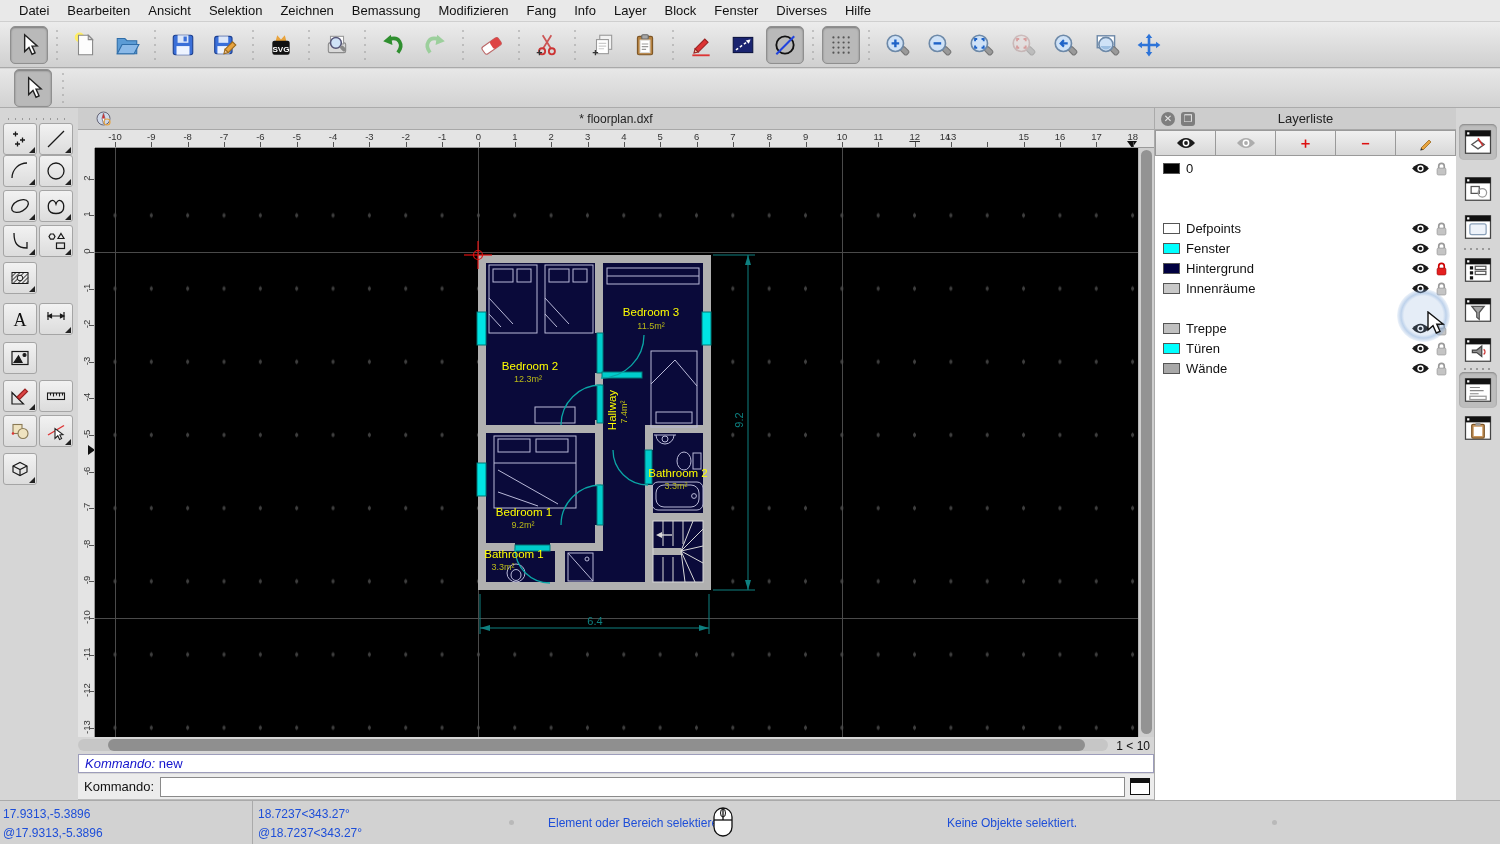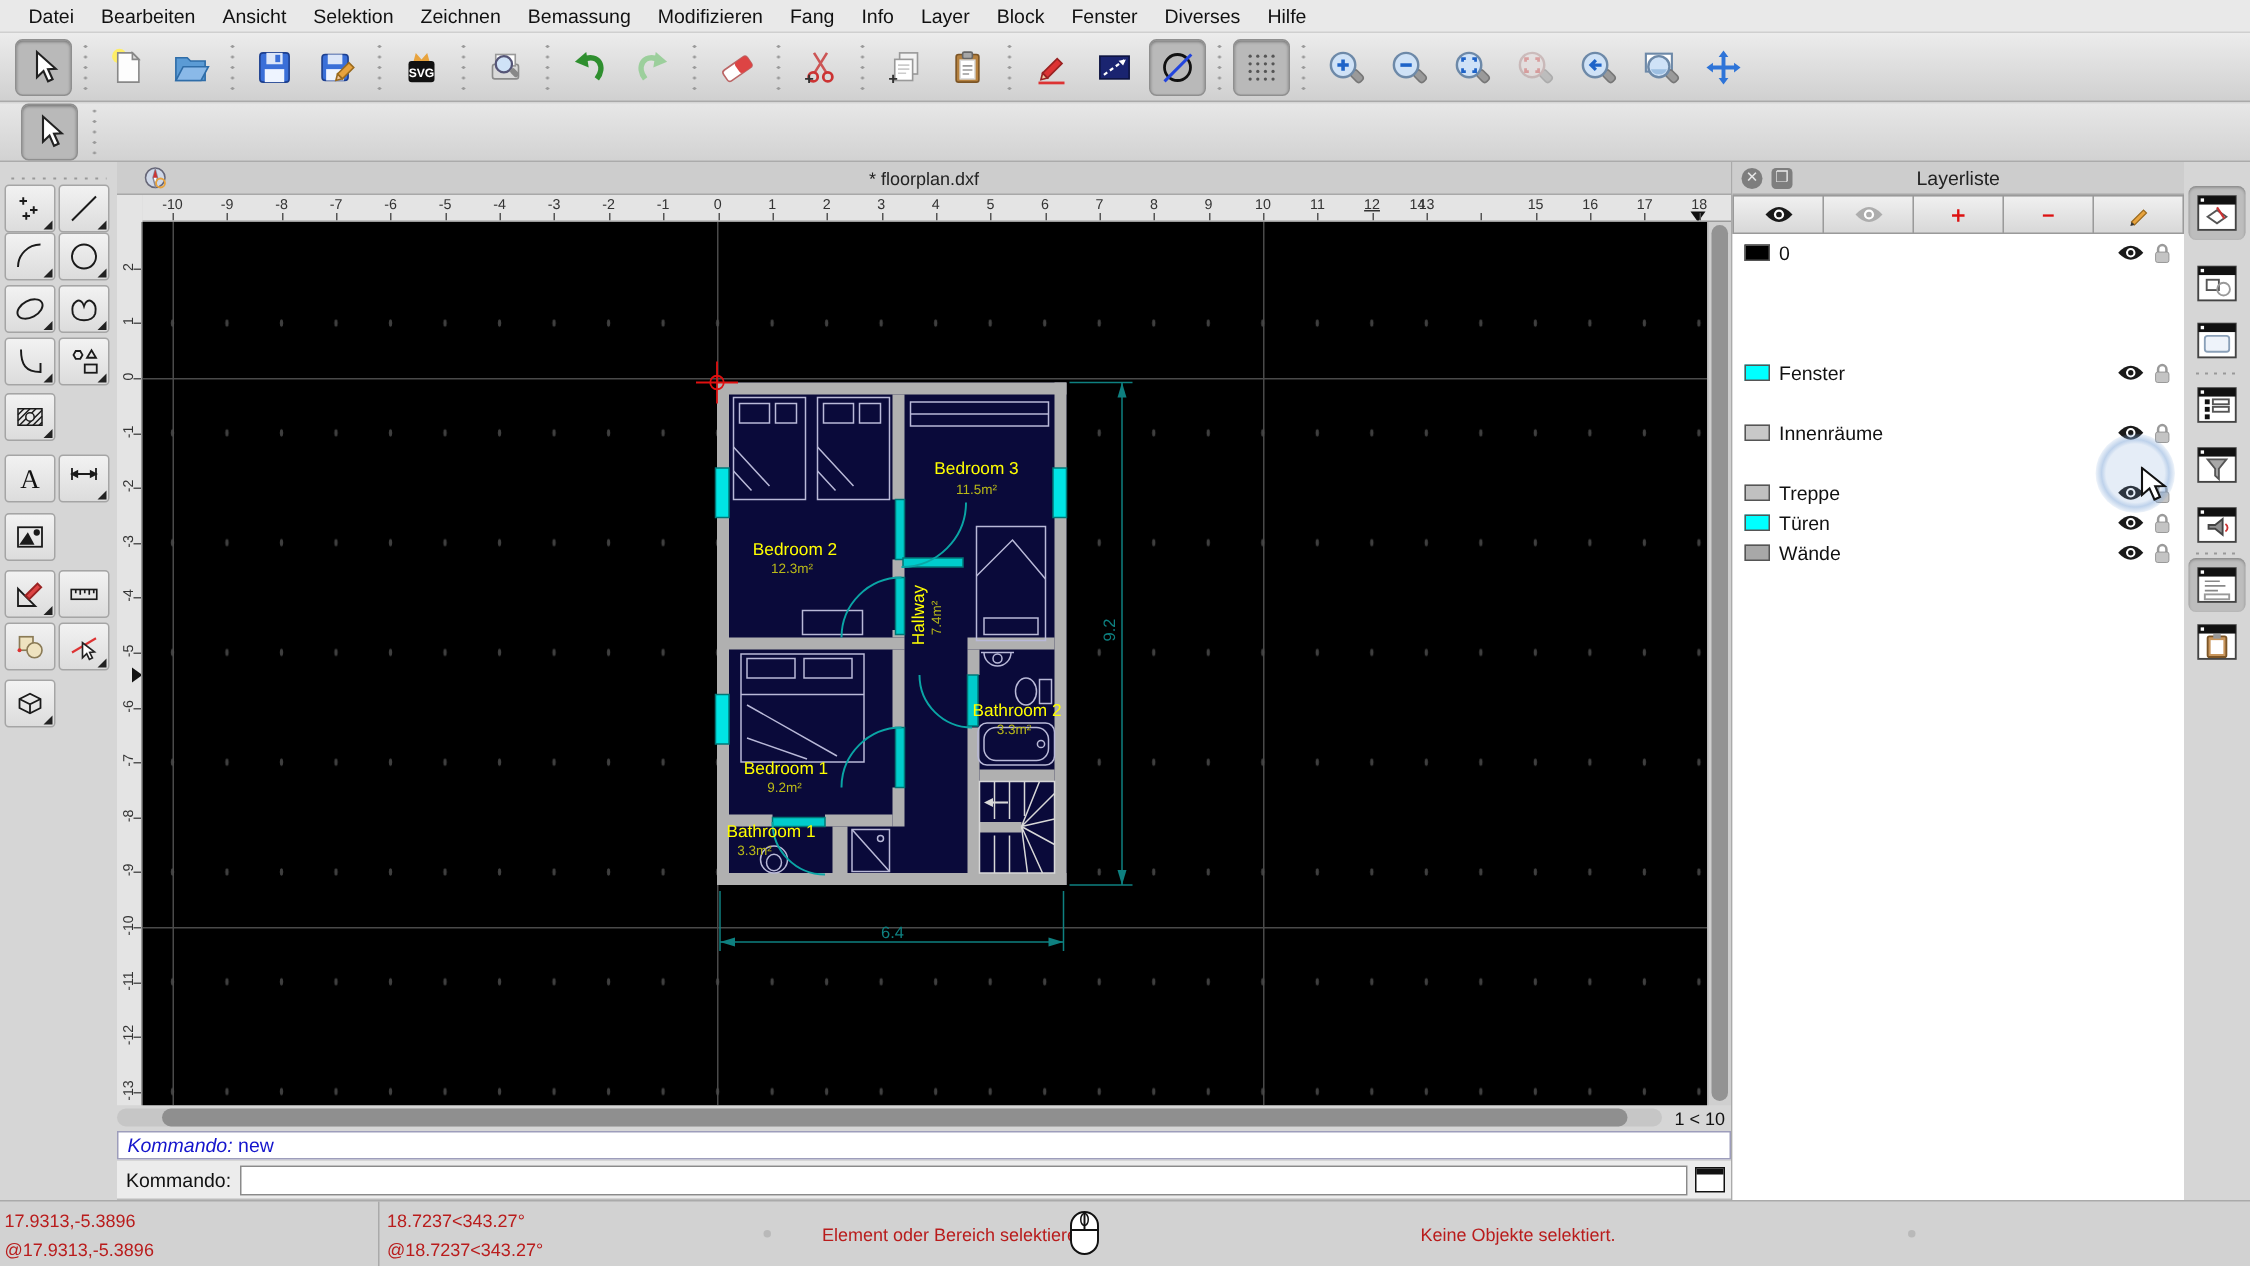--- a/index.html
+++ b/index.html
@@ -145,21 +145,21 @@
   #right-dock { position:absolute; left:1456px; top:0; width:44px; height:692px; }
   .dock-btn { position:absolute; left:3px; width:38px; height:36px; border-radius:5px;
     display:flex; align-items:center; justify-content:center; }
   .dock-btn.pressed { background:#bdbdbd; box-shadow:inset 0 1px 2px rgba(0,0,0,.3); }
   .dock-btn svg { width:30px; height:28px; }
   .dock-sep { position:absolute; left:6px; width:32px; height:4px;
     background-image:radial-gradient(#999 1px, transparent 1.2px); background-size:6px 4px; }
 
   
   #statusbar { position:absolute; left:0; top:800px; width:1500px; height:44px;
-    background:#d2d2d2; border-top:1px solid #aaa; font-size:12px; color:#b91c1c; }
+    background:#d2d2d2; border-top:1px solid #aaa; font-size:12px; color:#1d4ed8; }
   #sb-coords { position:absolute; left:3px; top:4px; line-height:19px; }
   #sb-div1 { position:absolute; left:252px; top:0; width:1px; height:44px; background:#aaa; }
   #sb-polar { position:absolute; left:258px; top:4px; line-height:19px; }
   .sb-dot { position:absolute; top:19px; width:5px; height:5px; border-radius:50%;
     background:#b9b9b9; }
   #sb-hint { position:absolute; left:548px; top:15px; }
   #sb-mouse { position:absolute; left:712px; top:5px; }
   #sb-selinfo { position:absolute; left:947px; top:15px; }
 </style>
 </head>
@@ -858,35 +858,73 @@
                 </svg>
               </span>
               <span style="display:flex;">
                 <svg width="13" height="15" viewBox="0 0 14 16">
                   <path d="M4 7.5 V5.5 a3 3 0 0 1 6 0 V7.5" fill="none" stroke="#9a9a9a" stroke-width="1.8"></path>
                   <rect x="2.2" y="7.5" width="9.6" height="7.5" rx="1.5" fill="#c4c4c4" stroke="#8a8a8a" stroke-width="0.6"></rect>
                 </svg>
               </span>
             </div>
           </div>
+          <div class="layer-row" style="top: 62px;">
+            <div class="layer-swatch" style="background: rgb(255, 255, 255);"></div>
+            <div class="layer-name">Defpoints</div>
+            <div class="layer-icons">
+              <span style="display:flex;">
+                <svg width="19" height="13" viewBox="0 0 20 14">
+                  <path d="M1 7 Q10 -3 19 7 Q10 17 1 7 Z" fill="#1a1a1a"></path>
+                  <circle cx="10" cy="7" r="3.4" fill="#fff"></circle>
+                  <circle cx="10" cy="7" r="1.9" fill="#1a1a1a"></circle>
+                </svg>
+              </span>
+              <span style="display:flex;">
+                <svg width="13" height="15" viewBox="0 0 14 16">
+                  <path d="M4 7.5 V5.5 a3 3 0 0 1 6 0 V7.5" fill="none" stroke="#9a9a9a" stroke-width="1.8"></path>
+                  <rect x="2.2" y="7.5" width="9.6" height="7.5" rx="1.5" fill="#c4c4c4" stroke="#8a8a8a" stroke-width="0.6"></rect>
+                </svg>
+              </span>
+            </div>
+          </div>
           <div class="layer-row" style="top: 82px;">
             <div class="layer-swatch" style="background: rgb(0, 255, 255);"></div>
             <div class="layer-name">Fenster</div>
             <div class="layer-icons">
               <span style="display:flex;">
                 <svg width="19" height="13" viewBox="0 0 20 14">
                   <path d="M1 7 Q10 -3 19 7 Q10 17 1 7 Z" fill="#1a1a1a"></path>
                   <circle cx="10" cy="7" r="3.4" fill="#fff"></circle>
                   <circle cx="10" cy="7" r="1.9" fill="#1a1a1a"></circle>
                 </svg>
               </span>
               <span style="display:flex;">
                 <svg width="13" height="15" viewBox="0 0 14 16">
                   <path d="M4 7.5 V5.5 a3 3 0 0 1 6 0 V7.5" fill="none" stroke="#9a9a9a" stroke-width="1.8"></path>
                   <rect x="2.2" y="7.5" width="9.6" height="7.5" rx="1.5" fill="#c4c4c4" stroke="#8a8a8a" stroke-width="0.6"></rect>
+                </svg>
+              </span>
+            </div>
+          </div>
+          <div class="layer-row" style="top: 102px;">
+            <div class="layer-swatch" style="background: rgb(0, 0, 64);"></div>
+            <div class="layer-name">Hintergrund</div>
+            <div class="layer-icons">
+              <span style="display:flex;">
+                <svg width="19" height="13" viewBox="0 0 20 14">
+                  <path d="M1 7 Q10 -3 19 7 Q10 17 1 7 Z" fill="#1a1a1a"></path>
+                  <circle cx="10" cy="7" r="3.4" fill="#fff"></circle>
+                  <circle cx="10" cy="7" r="1.9" fill="#1a1a1a"></circle>
+                </svg>
+              </span>
+              <span style="display:flex;">
+                <svg width="13" height="15" viewBox="0 0 14 16">
+                  <path d="M4 7.5 V5.5 a3 3 0 0 1 6 0 V7.5" fill="none" stroke="#c00" stroke-width="1.8"></path>
+                  <rect x="2.2" y="7.5" width="9.6" height="7.5" rx="1.5" fill="#e42020" stroke="#900" stroke-width="0.6"></rect>
                 </svg>
               </span>
             </div>
           </div>
           <div class="layer-row" style="top: 122px;">
             <div class="layer-swatch" style="background: rgb(200, 200, 200);"></div>
             <div class="layer-name">Innenräume</div>
             <div class="layer-icons">
               <span style="display:flex;">
                 <svg width="19" height="13" viewBox="0 0 20 14">

